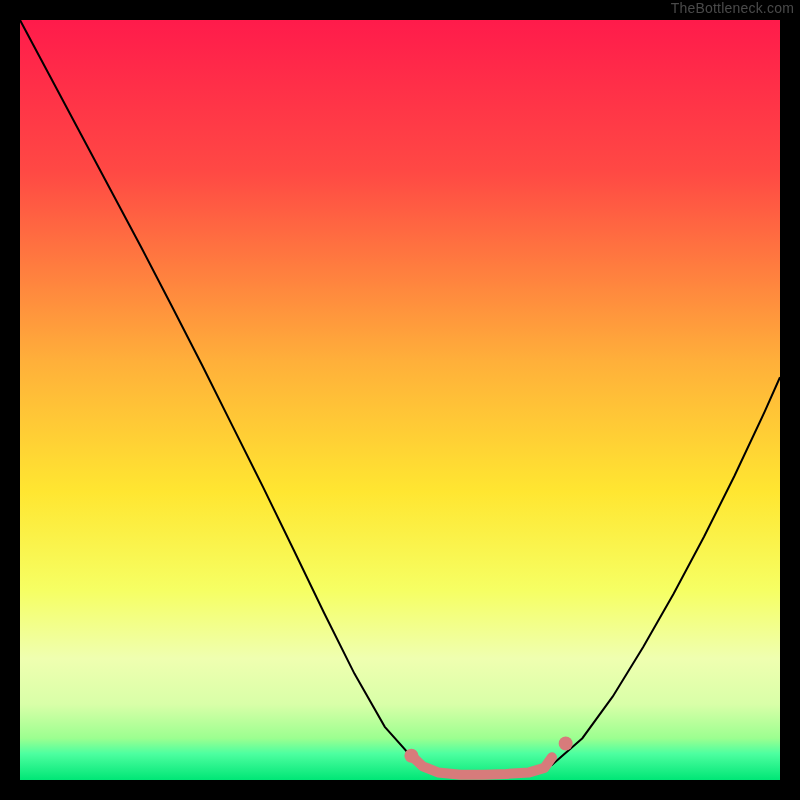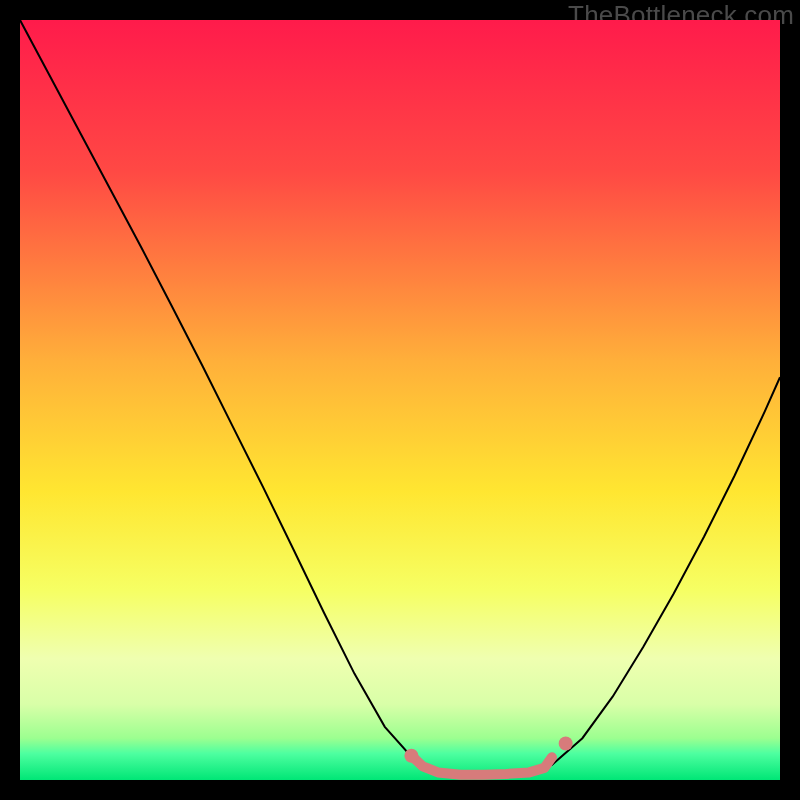--- a/index.html
+++ b/index.html
@@ -22,21 +22,21 @@
     left: 20px;
     top: 20px;
     width: 760px;
     height: 760px;
   }
   .watermark {
     position: absolute;
     top: 0px;
     right: 6px;
     color: #4a4a4a;
-    font-size: 26px;
+    font-size: 14px;
     font-weight: 500;
     letter-spacing: 0.2px;
   }
 </style>
 </head>
 <body>
 
 <div class="stage">
   <div class="watermark">TheBottleneck.com</div>
 

